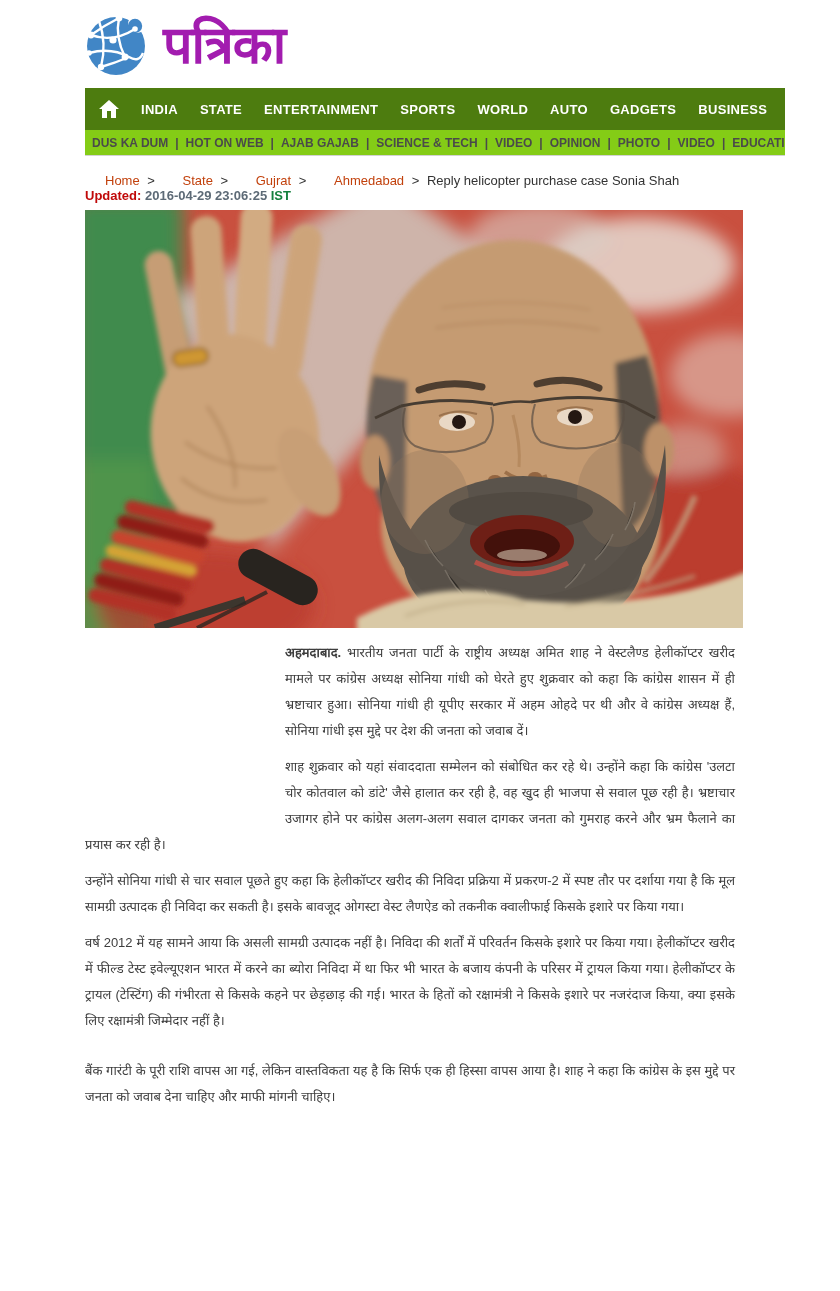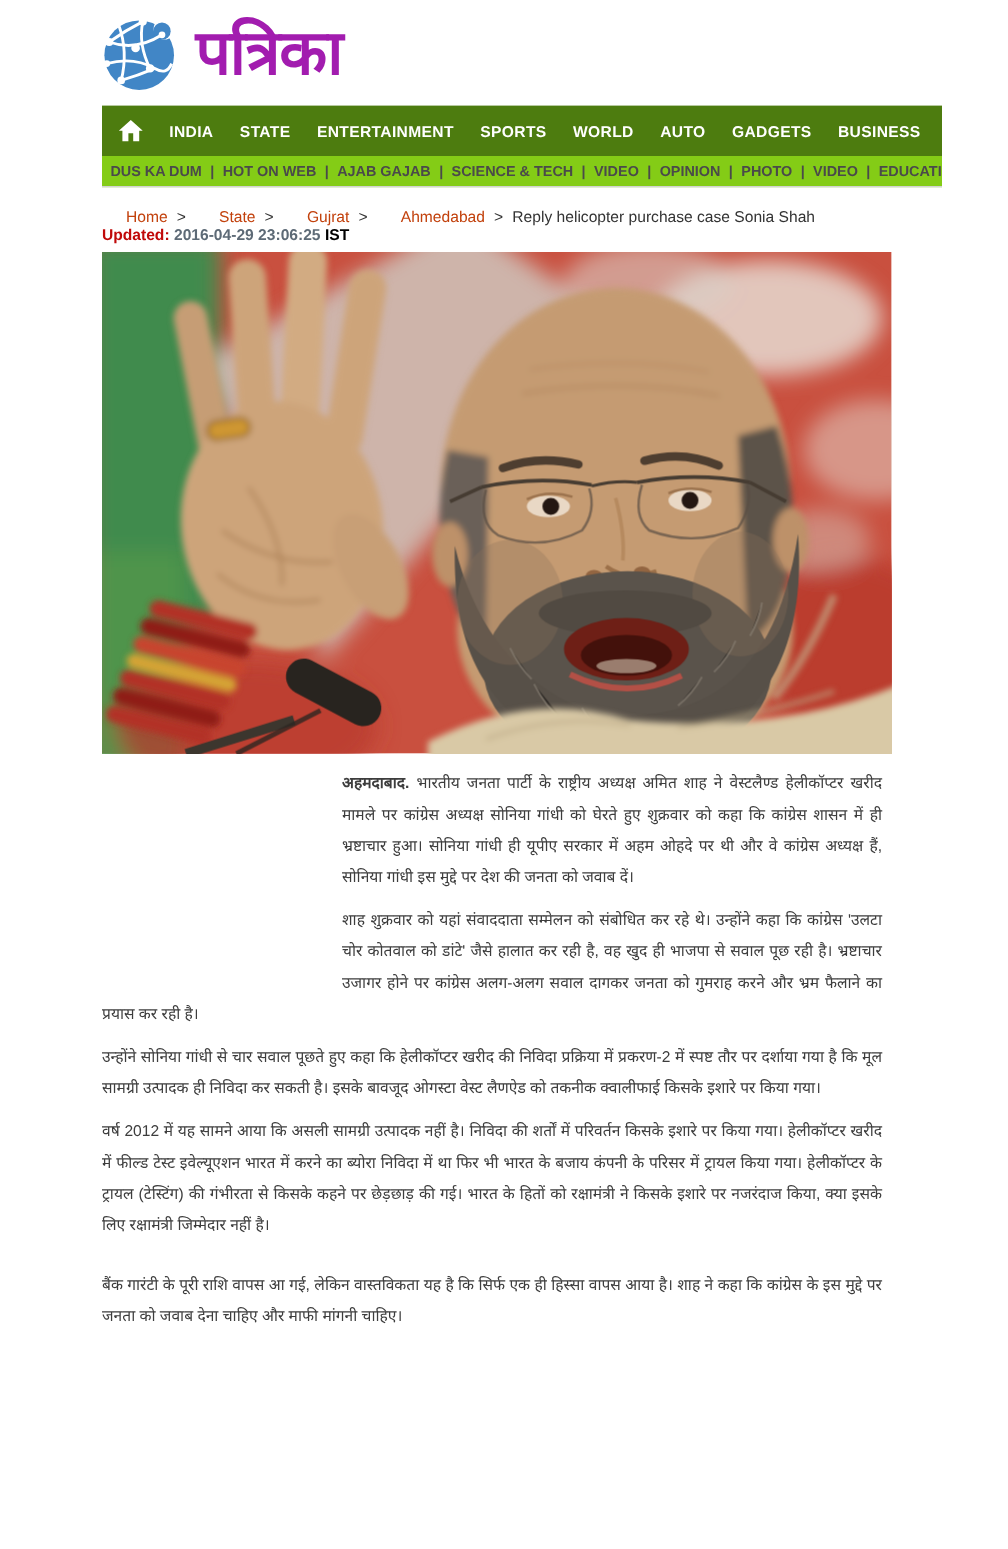--- a/index.html
+++ b/index.html
@@ -46,21 +46,21 @@
   .breadcrumb .bsep { margin:0 4px; }
 
   
   h1.headline {
     margin:13px 0 7px 0; color:#1f3d5c; font-size:29px;
     font-weight:bold; line-height:1.2;
   }
   .updated { font-size:13px; font-weight:bold; margin-bottom:7px; }
   .updated .lbl { color:#c00909; }
   .updated .dt  { color:#5d6a76; }
-  .updated .tz  { color:#000000; }
+  .updated .tz  { color:#15803d; }
 
   
   .photo { width:658px; height:418px; display:block; }
 
   
   .article-body {
     margin-top:12px; width:650px; font-size:13px; line-height:26px;
     color:#3d3d3d; text-align:justify;
   }
   .float-spacer { float:left; width:200px; height:190px; }

